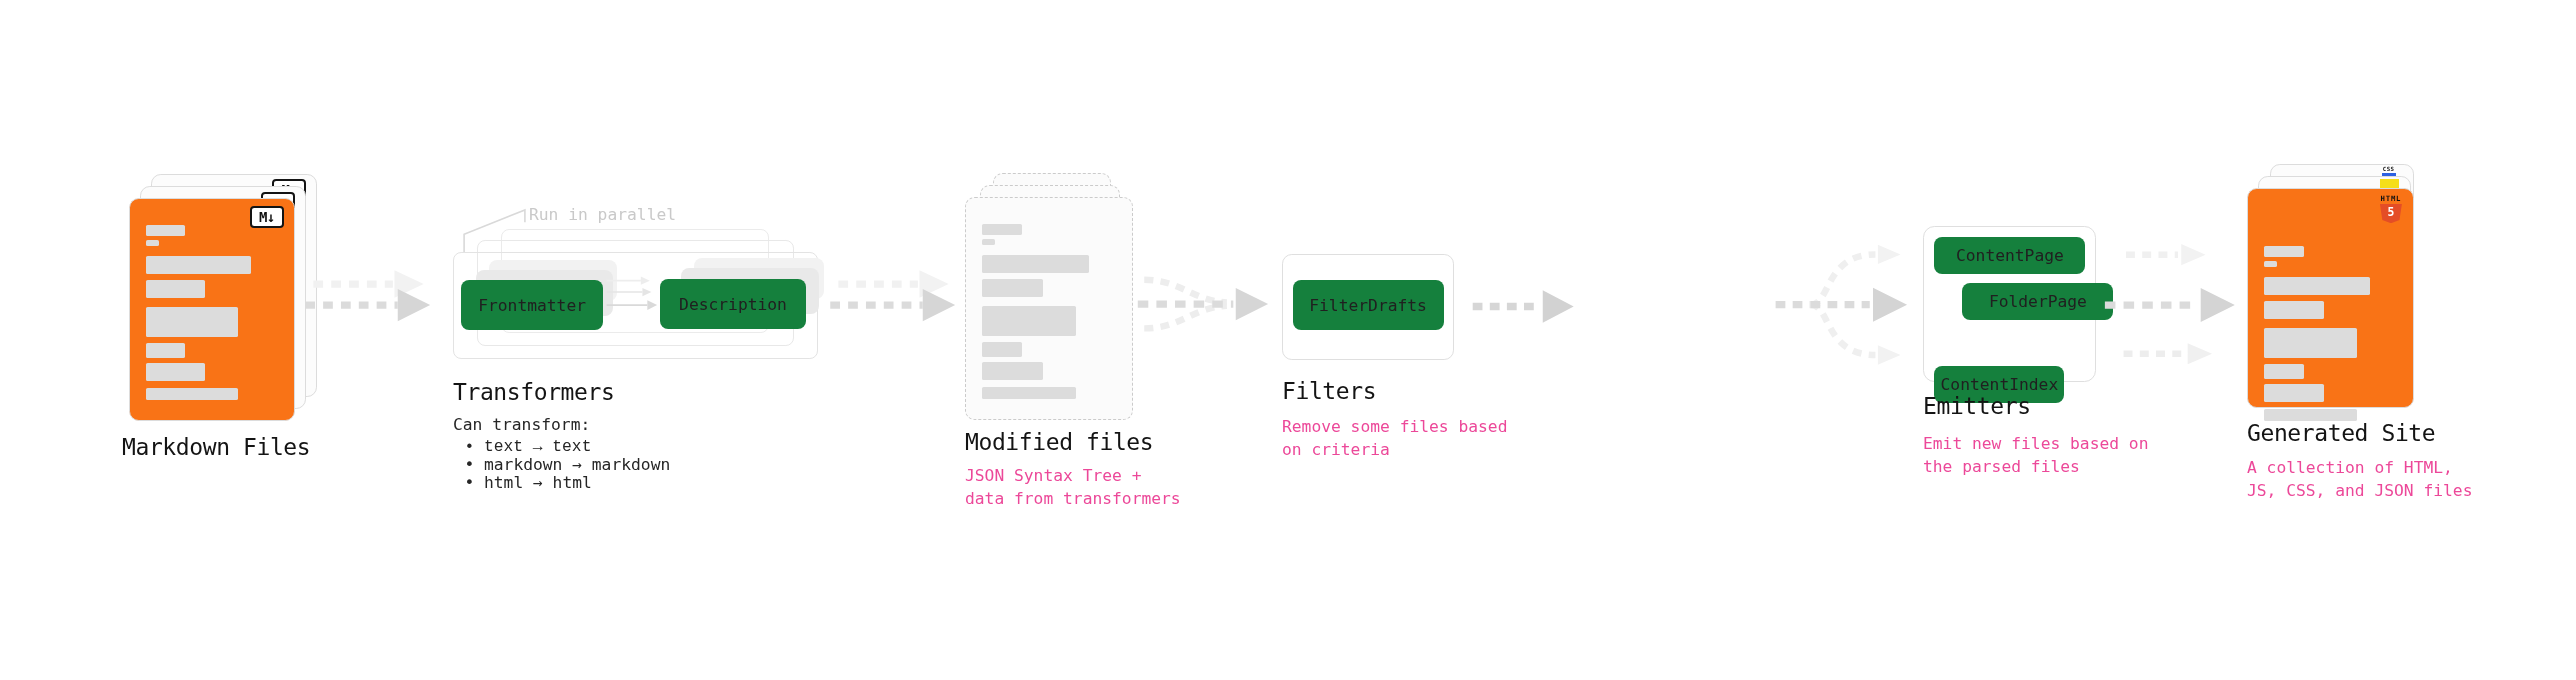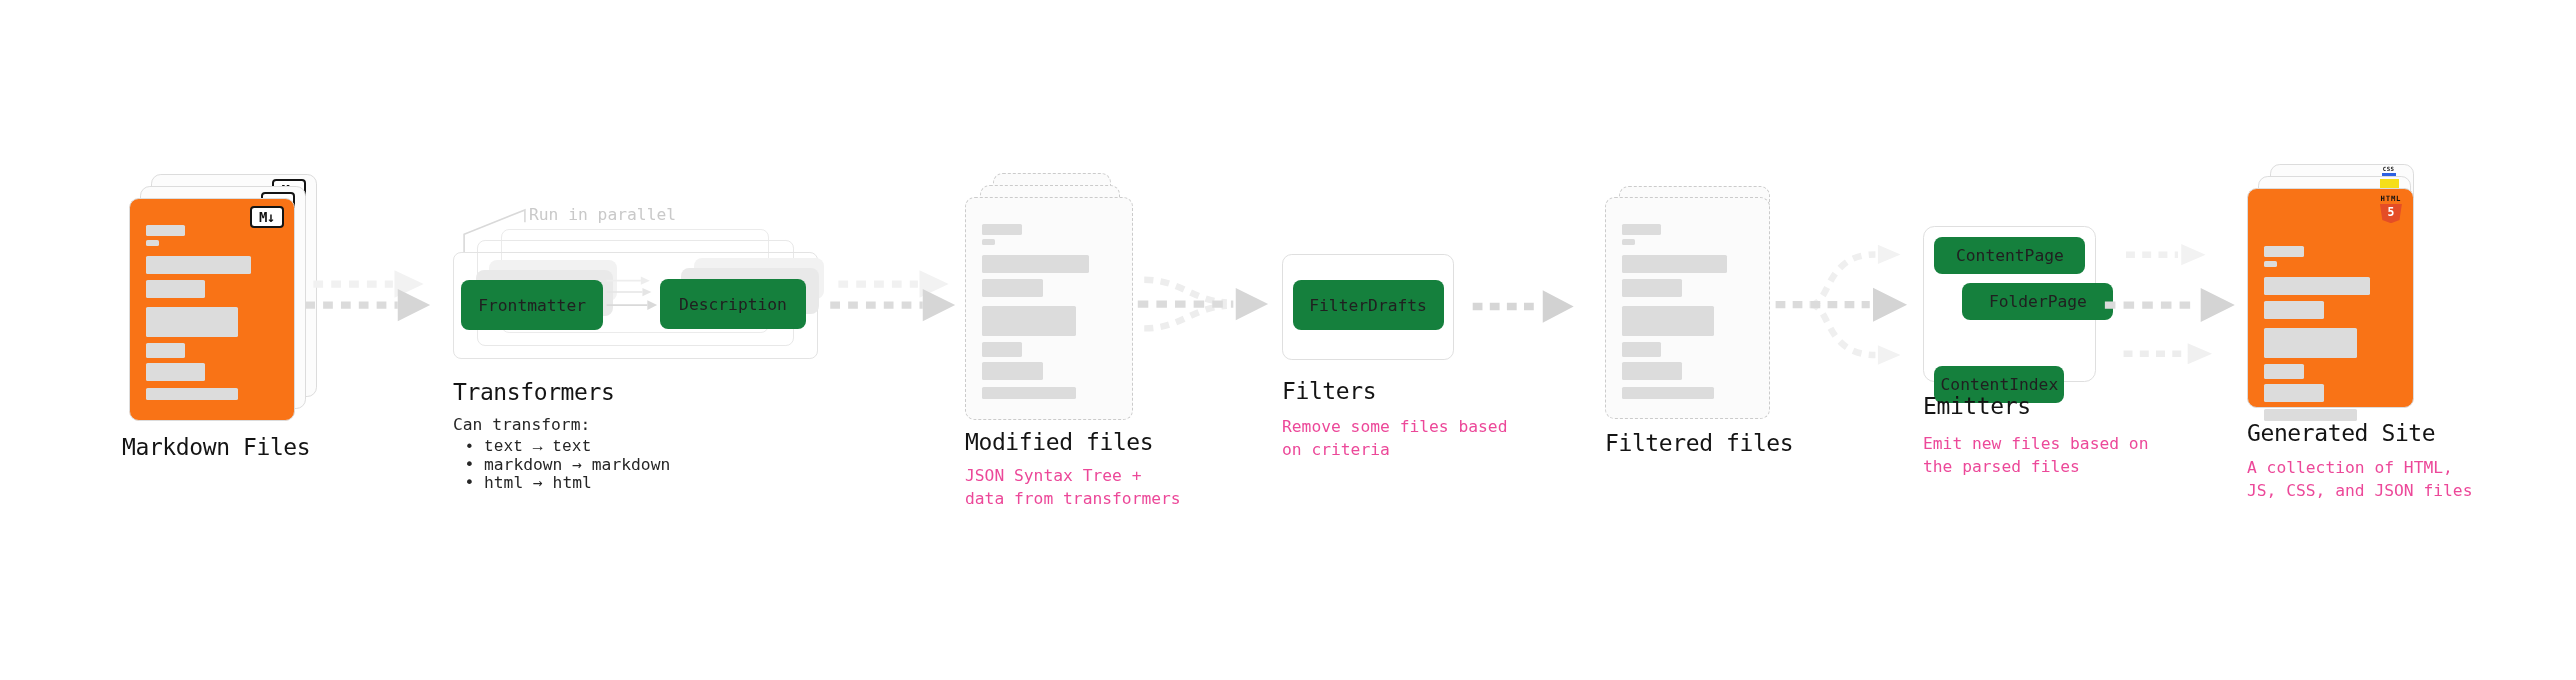--- a/index.html
+++ b/index.html
@@ -182,36 +182,20 @@
 on criteria</div>
   </div>
 
   <div class="abs" style="left:1471px; top:278px;">
     <svg width="106" height="57" viewBox="0 0 130 70">
       <line x1="2" y1="35" x2="86" y2="35" stroke="#d6d6d6" stroke-width="9" stroke-dasharray="12 9"></line>
       <polygon points="88,15 126,35 88,55" fill="#d2d2d2"></polygon>
     </svg>
   </div>
 
-  <div class="group" style="left:1605px; top:163px; width:211px; height:325px;">
-    <div class="card dashed" style="left:14px; top:23px; width:151px; height:215px;"></div>
-    <div class="card dashed front" style="left:0; top:34px; width:165px; height:222px;">
-      <div class="card-body">
-          <div class="bar" style="width: 30%; height: 10.6px; margin-bottom: 4.9px;"></div>
-          <div class="bar" style="width: 10%; height: 5.7px; margin-bottom: 9.8px;"></div>
-          <div class="bar" style="width: 81%; height: 18px; margin-bottom: 6.5px;"></div>
-          <div class="bar" style="width: 46%; height: 18px; margin-bottom: 8.1px;"></div>
-          <div class="bar" style="width: 71%; height: 30px; margin-bottom: 6.5px;"></div>
-          <div class="bar" style="width: 30%; height: 15.4px; margin-bottom: 4.9px;"></div>
-          <div class="bar" style="width: 46%; height: 18px; margin-bottom: 6.5px;"></div>
-          <div class="bar" style="width: 71%; height: 12.2px; margin-bottom: 0px;"></div>
-        </div>
-    </div>
-    <div class="stage-label" style="left:0; top:267px;">Filtered files</div>
-  </div>
 
   <div class="abs" style="left:1774px; top:237px;">
     <svg width="142" height="137" viewBox="0 0 175 168">
       <line x1="2" y1="83" x2="45" y2="83" stroke="#dbdbdb" stroke-width="9" stroke-dasharray="12 9"></line>
       <path d="M45,83 C70,83 62,21 125,21" fill="none" stroke="#efefef" stroke-width="8" stroke-dasharray="11 9"></path>
       <polygon points="128,9 156,21 128,33" fill="#f2f2f2"></polygon>
       <path d="M45,83 C70,83 62,145 125,145" fill="none" stroke="#efefef" stroke-width="8" stroke-dasharray="11 9"></path>
       <polygon points="128,133 156,145 128,157" fill="#f2f2f2"></polygon>
       <line x1="45" y1="83" x2="118" y2="83" stroke="#dbdbdb" stroke-width="9" stroke-dasharray="12 9"></line>
       <polygon points="122,62 164,83 122,104" fill="#d4d4d4"></polygon>

